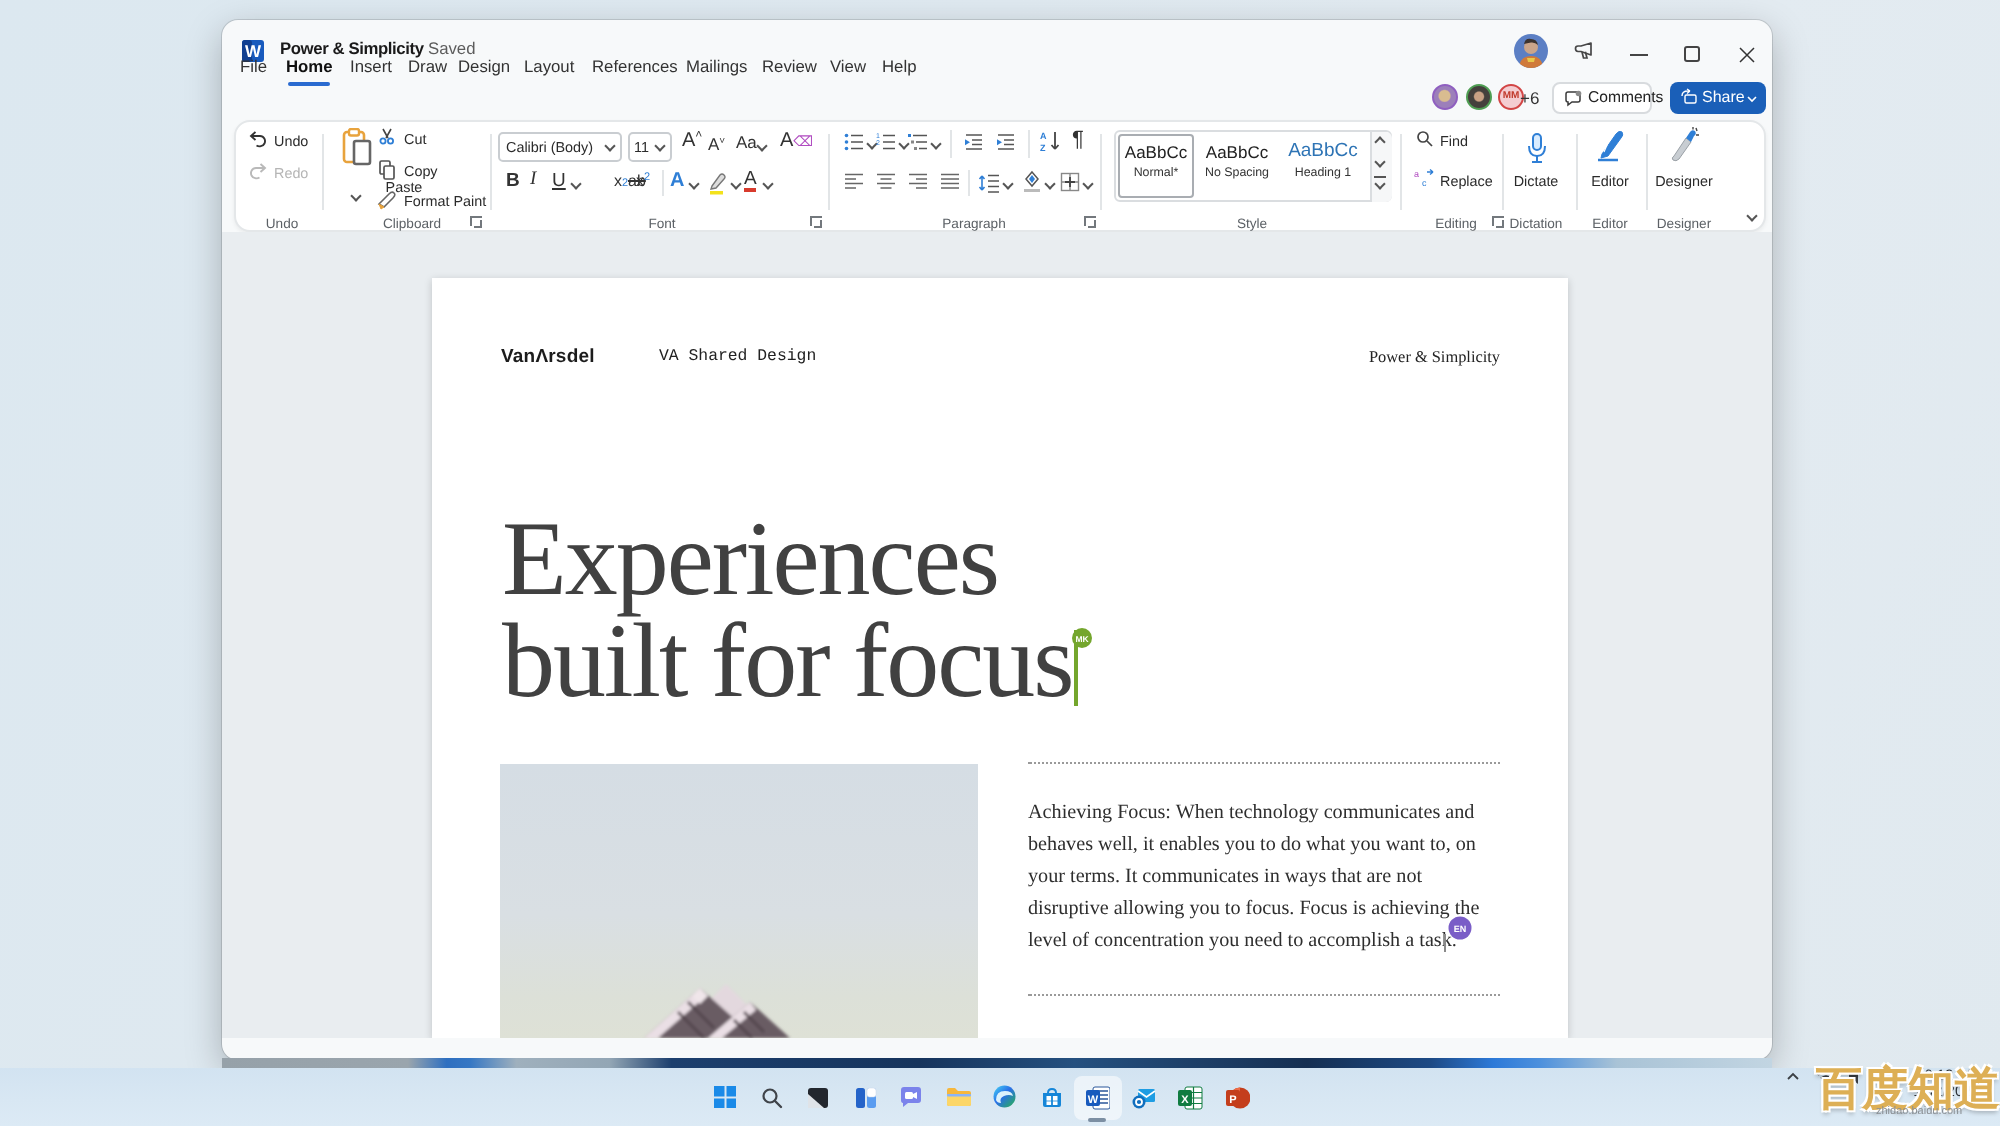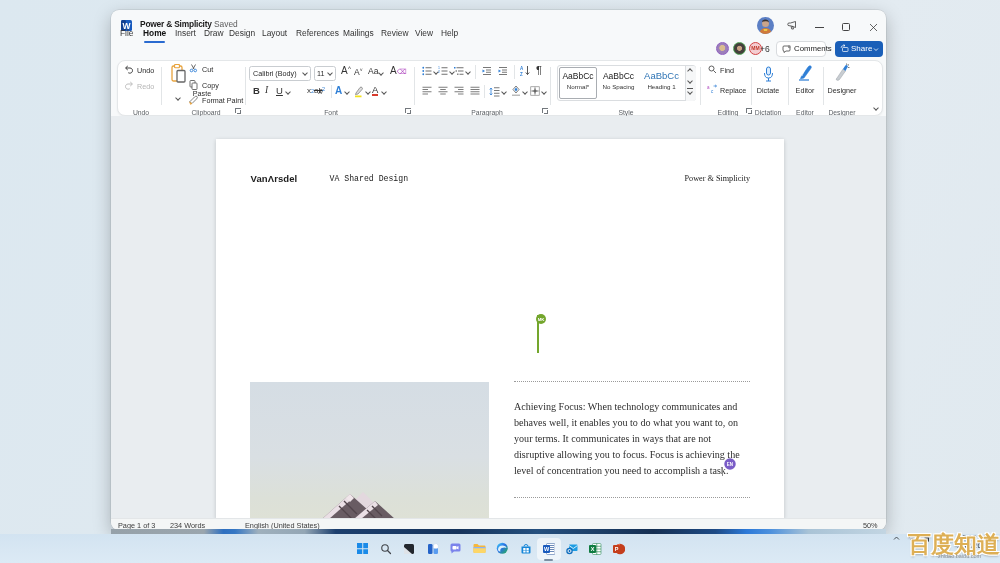--- a/index.html
+++ b/index.html
@@ -467,20 +467,21 @@
     <div class="rtext" style="left:724px;top:25px;transform:translateX(-50%);">Designer</div>
     <div class="rlabel" style="left:724px;">Designer</div>
     <div class="chv" style="left:756px;top:45px;"></div>
   </div>
 
   <div class="abs" id="docarea">
     <div id="page">
       <div class="abs" id="hdr-logo">VanΛrsdel</div>
       <div class="abs" id="hdr-mid">VA Shared Design</div>
       <div class="abs" id="hdr-r">Power &amp; Simplicity</div>
+      <div class="abs" id="bigtitle">Experiences<br>built for focus</div>
       <div class="abs" id="cursorMK">
           <svg style="position:absolute;left:-1px;top:-1px;" width="10" height="10" viewBox="0 0 20 20">
             <circle cx="10" cy="10" r="10" fill="#74a62d"></circle>
             <text x="10" y="13.5" font-size="8.5" font-weight="bold" fill="#fff" text-anchor="middle" font-family="Liberation Sans">MK</text>
           </svg>
         </div>
       <div class="abs" id="img"><svg width="238.5" height="137" viewBox="0 0 238.5 137">
             <defs>
               <filter id="bl">
                 <feGaussianBlur stdDeviation="0.7"></feGaussianBlur>
@@ -504,19 +505,13 @@
         <div class="dot" style="margin-top:18px;"></div>
         <svg style="position:absolute;left:210px;top:76.5px;" width="12" height="12" viewBox="0 0 24 24">
             <circle cx="12" cy="12" r="11.5" fill="#7a5dc7"></circle>
             <text x="12" y="15.5" font-size="9" font-weight="bold" fill="#fff" text-anchor="middle" font-family="Liberation Sans">EN</text>
           </svg>
         <div style="position:absolute; left:208px; top:86px; width:1.2px; height:9px; background:#8a8a8a;"></div>
       </div>
     </div>
   </div>
 
-  <div class="abs" id="status">
-    <span style="left:7px;">Page 1 of 3</span>
-    <span style="left:59px;">234 Words</span>
-    <span style="left:134px;">English (United States)</span>
-    <span style="left:752px;">50%</span>
-  </div>
 </div>
 
 </body></html>

